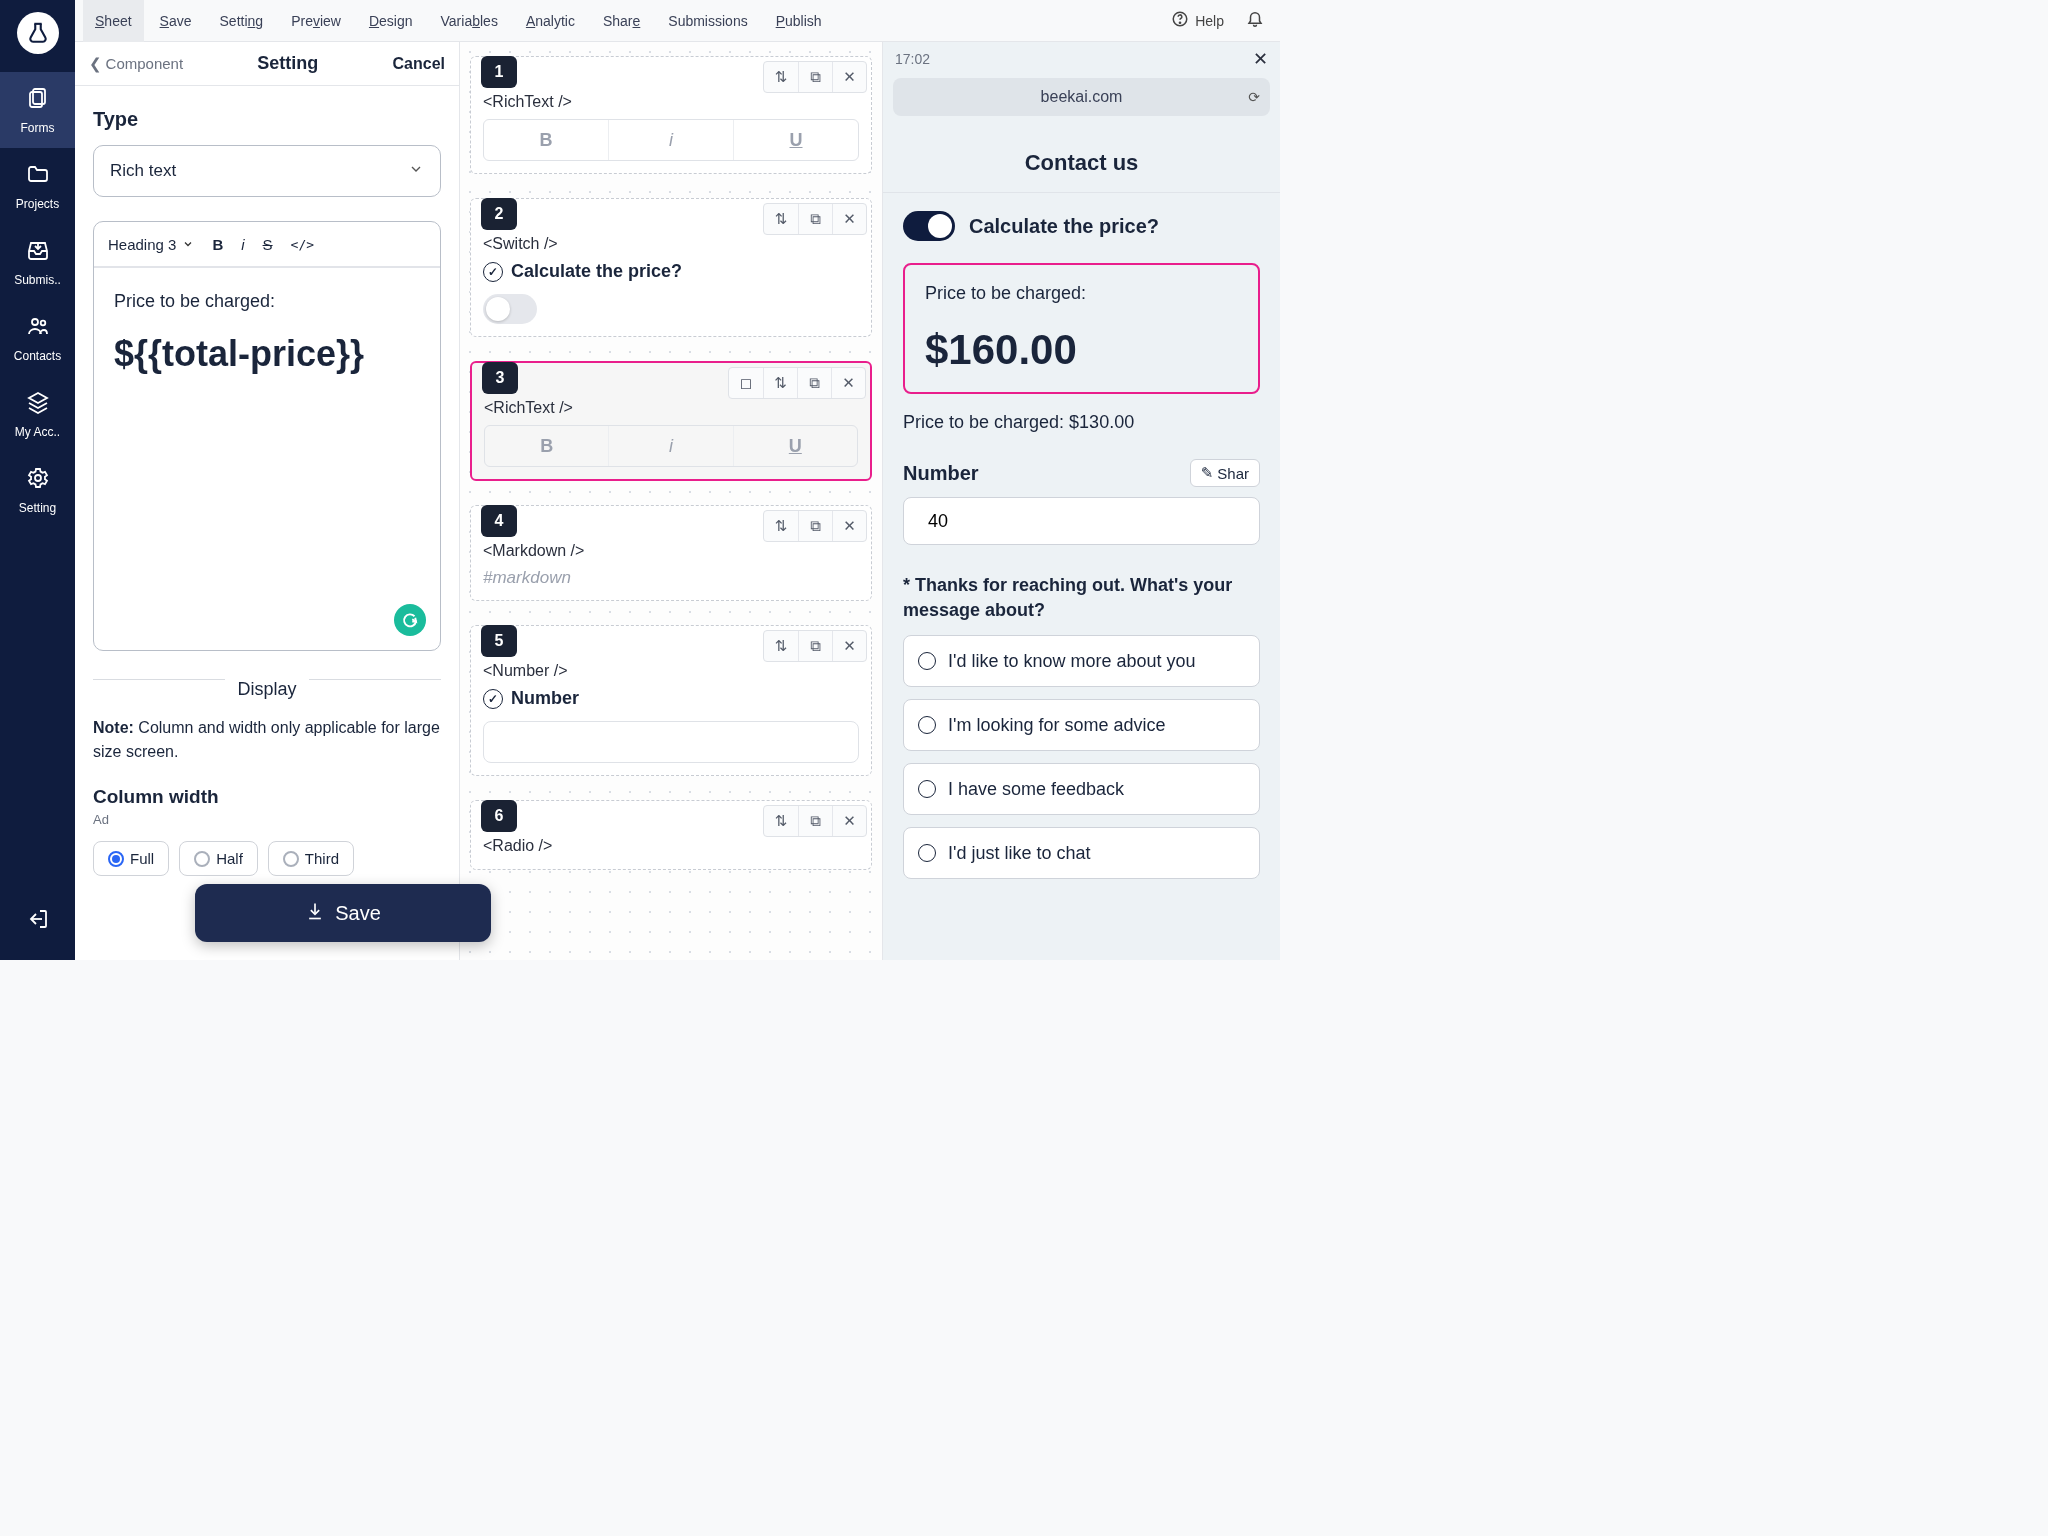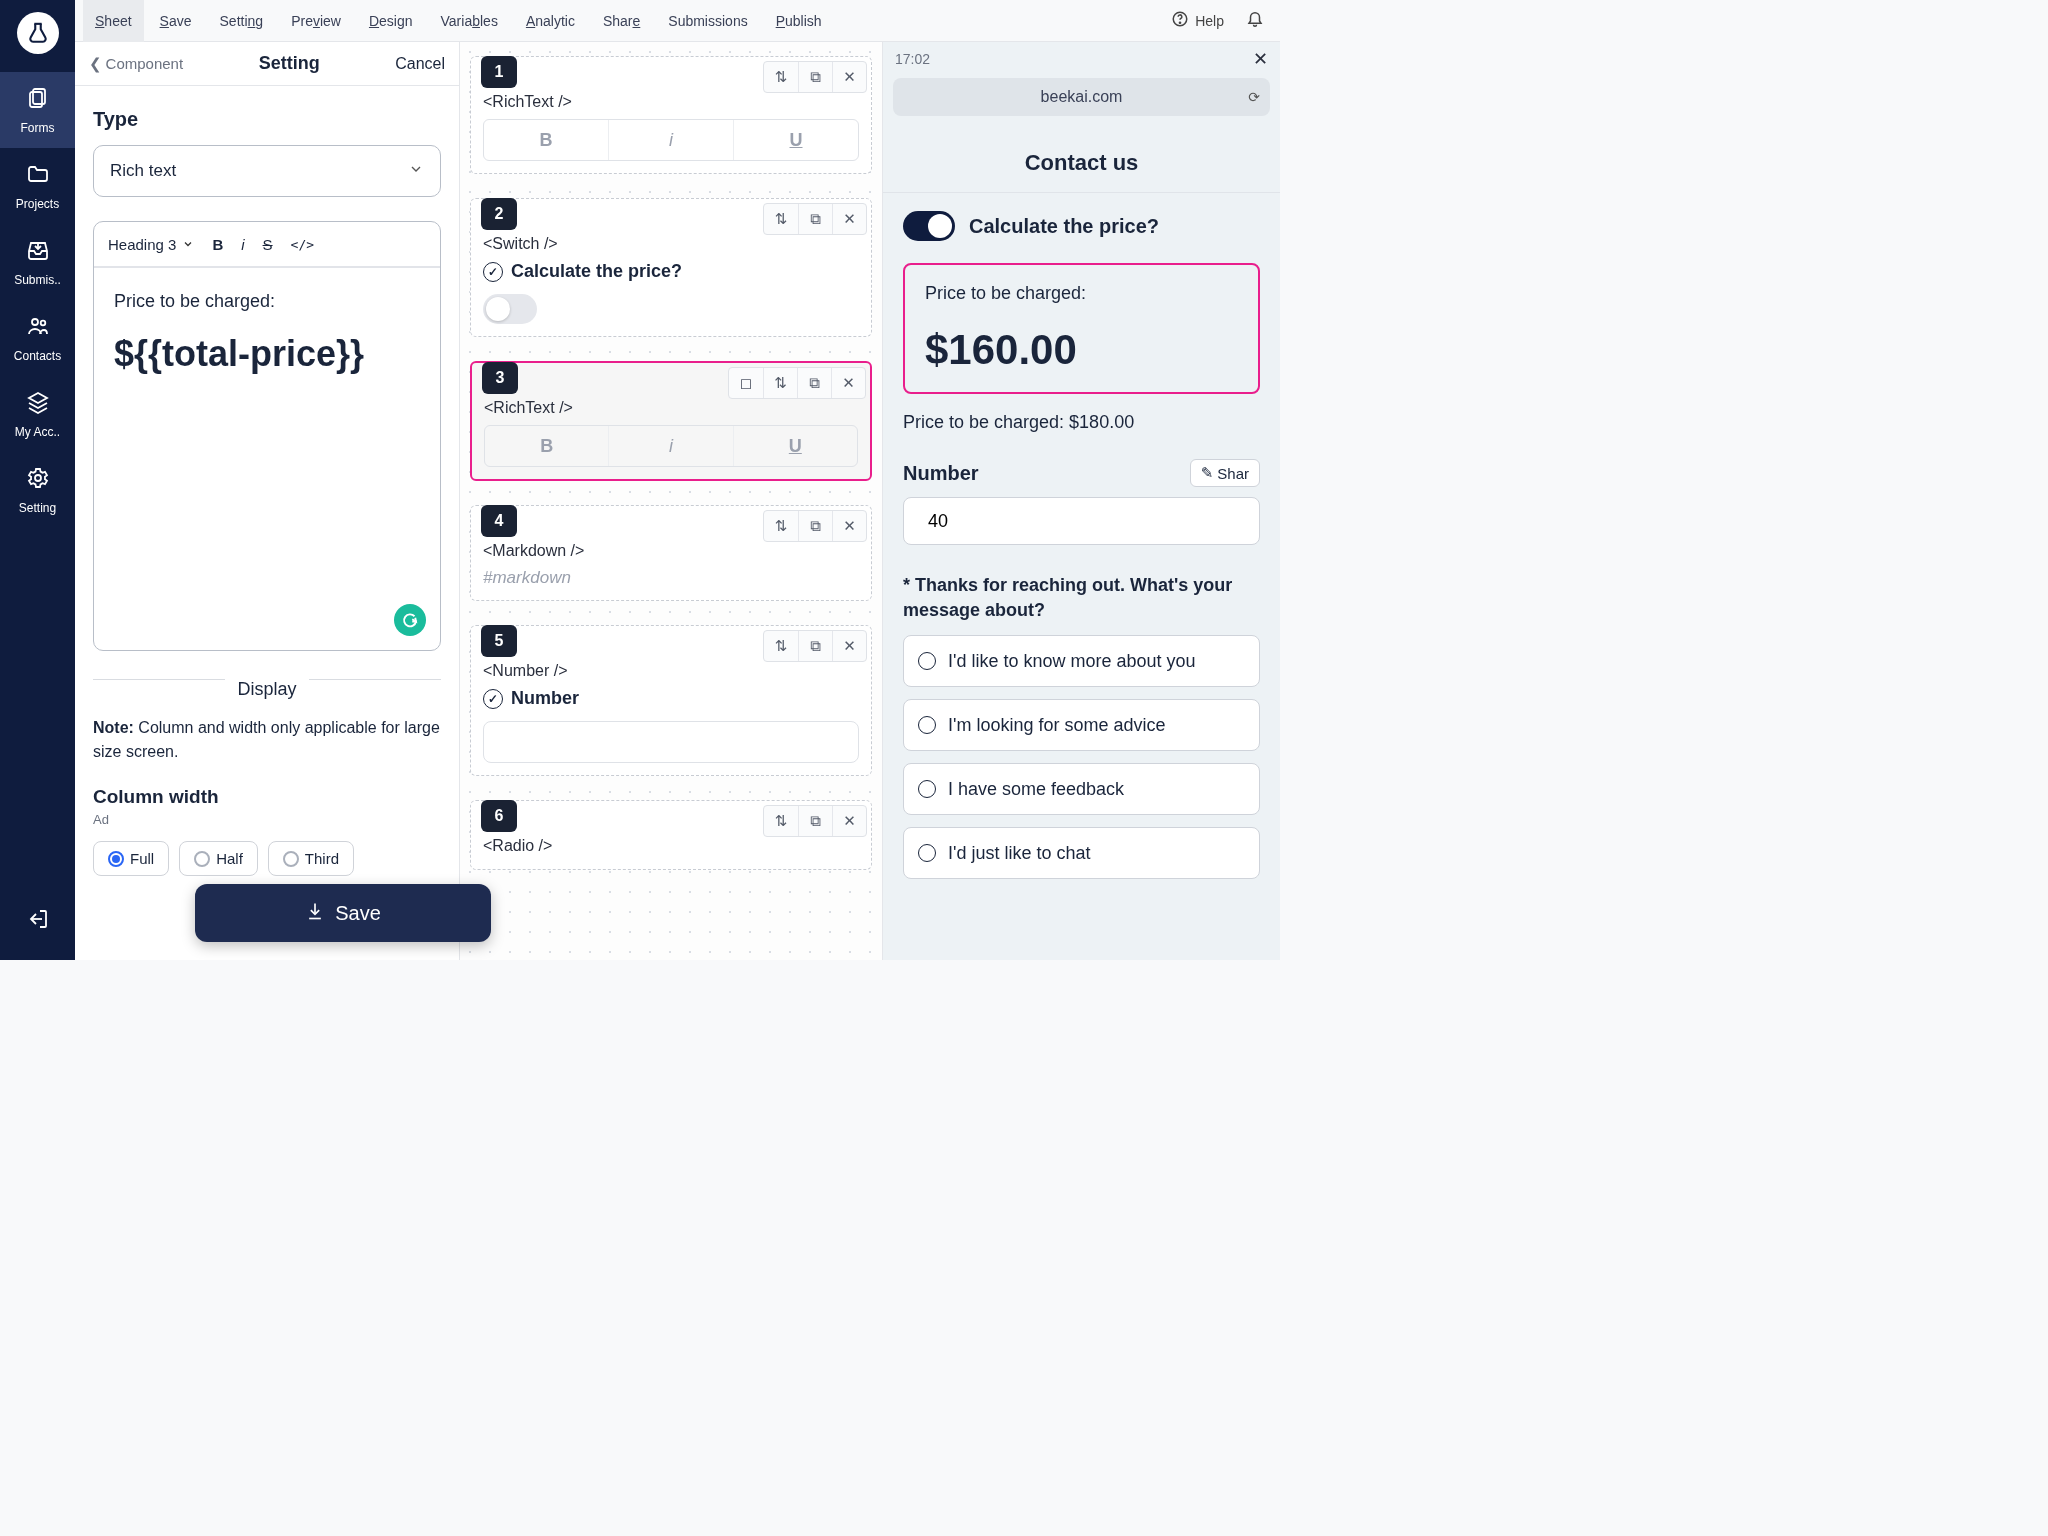--- a/index.html
+++ b/index.html
@@ -74,21 +74,21 @@
   }
   .settings-header {
     height: 44px;
     border-bottom: 1px solid #e4e6ea;
     display: flex; align-items: center;
     padding: 0 14px;
     font-size: 16px;
   }
   .back-btn { display: flex; align-items: center; gap: 4px; color: #6b7280; cursor:pointer; font-size:15px;}
   .settings-title { flex:1; text-align:center; font-weight:600; font-size:18px;}
-  .cancel-btn { color:#1a253b; font-weight:400; cursor:pointer; font-size:16px;}
+  .cancel-btn { color:#1a253b; font-weight:700; cursor:pointer; font-size:16px;}
   .settings-body { padding: 22px 18px; overflow-y:auto; flex:1;}
   .section-label { font-size:20px; font-weight:600; margin-bottom:14px;}
   .select-box {
     border:1px solid #b8bec8; border-radius:10px;
     height:52px; display:flex; align-items:center;
     padding:0 16px; font-size:17px; cursor:pointer;
     justify-content:space-between;
   }
   .chev { color:#555; font-size:16px;}
   .editor-box {
@@ -518,21 +518,21 @@
         <div class="contact-title">Contact us</div>
         <div class="pv-section">
           <div class="calc-row">
             <div class="switch-on"></div>
             <span>Calculate the price?</span>
           </div>
           <div class="price-box">
             <div class="price-label">Price to be charged:</div>
             <div class="price-big">$160.00</div>
           </div>
-          <div class="price-sub">Price to be charged: $180.00</div>
+          <div class="price-sub">Price to be charged: $130.00</div>
 
           <div class="num-row">
             <span class="lbl">Number</span>
             <div class="edit-chip">
               <span>✎</span>
               <span>Shar</span>
             </div>
           </div>
           <input class="pv-input" value="40" style="">
 

